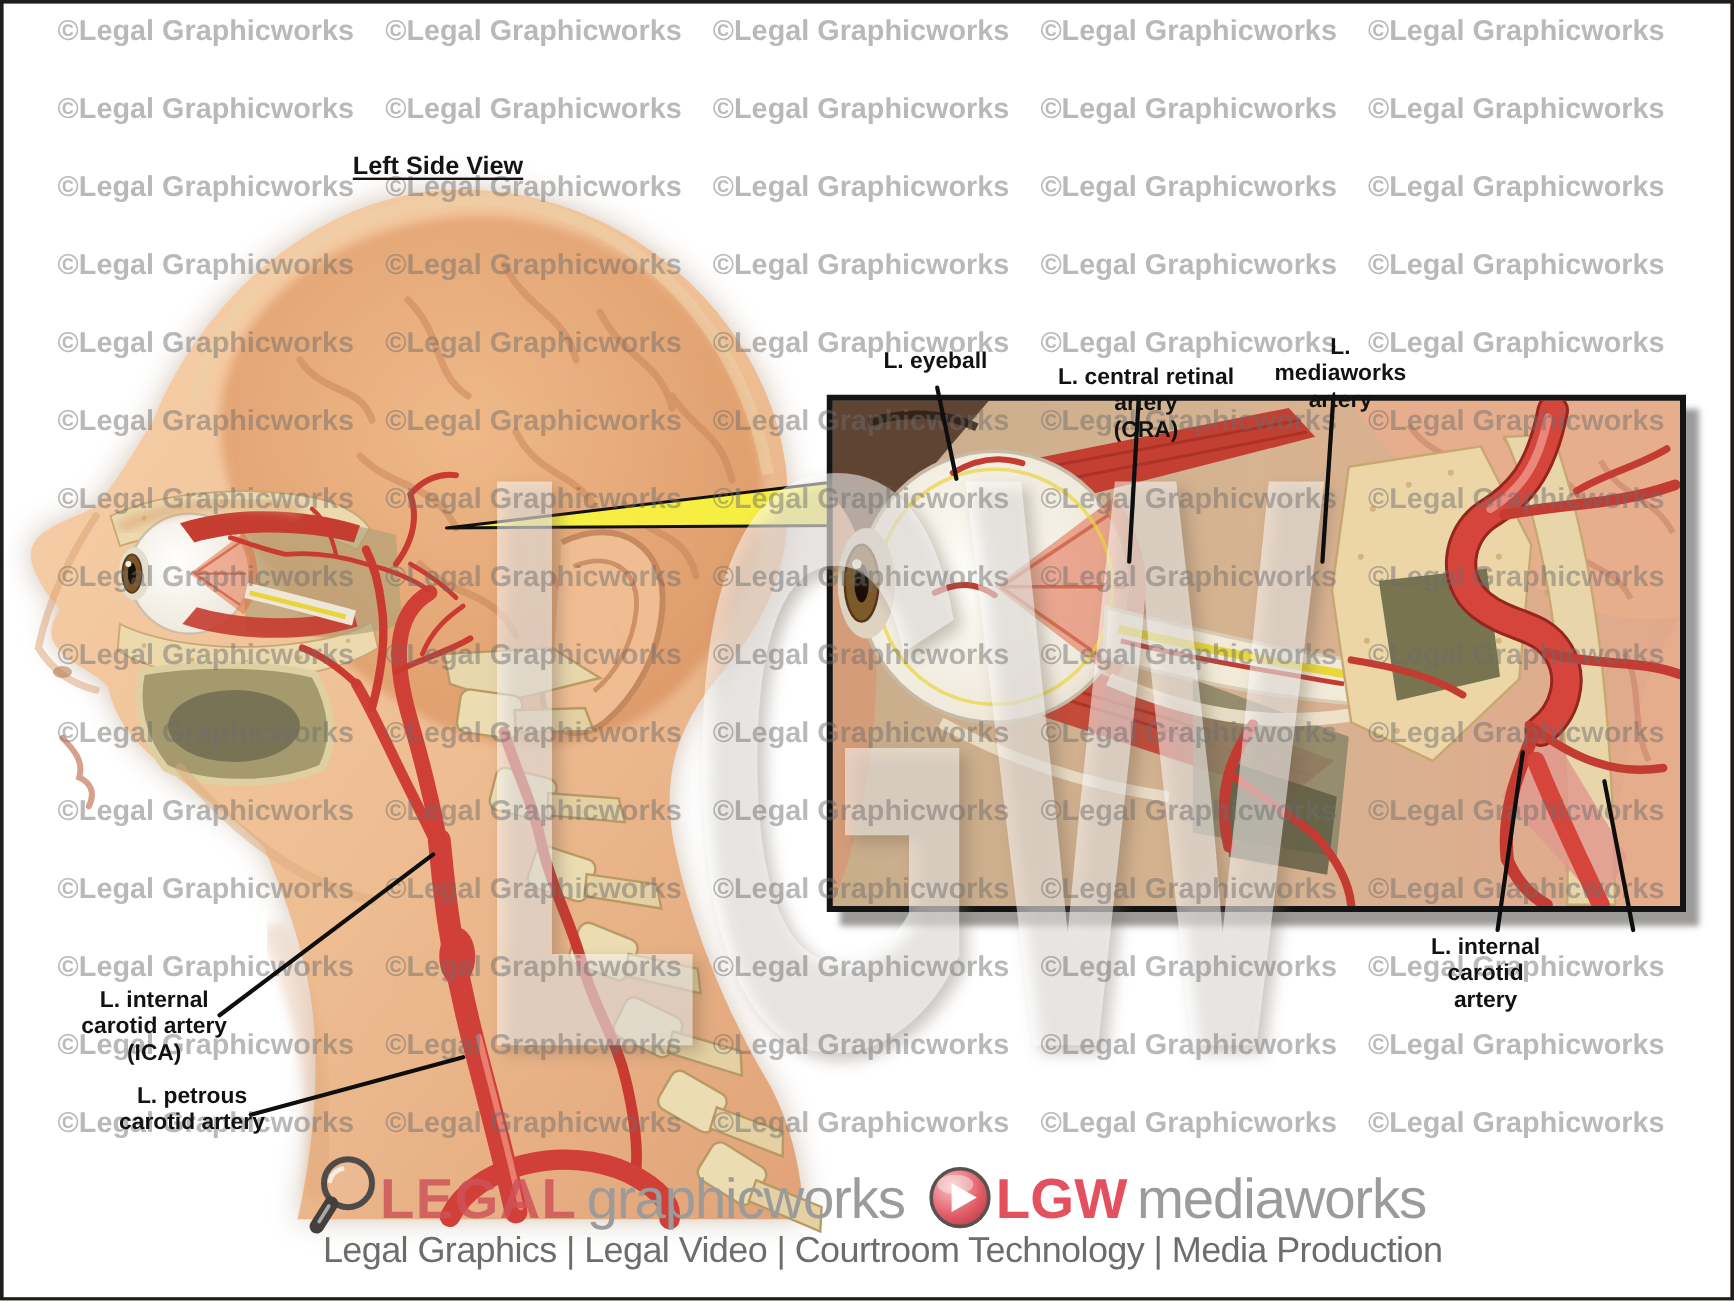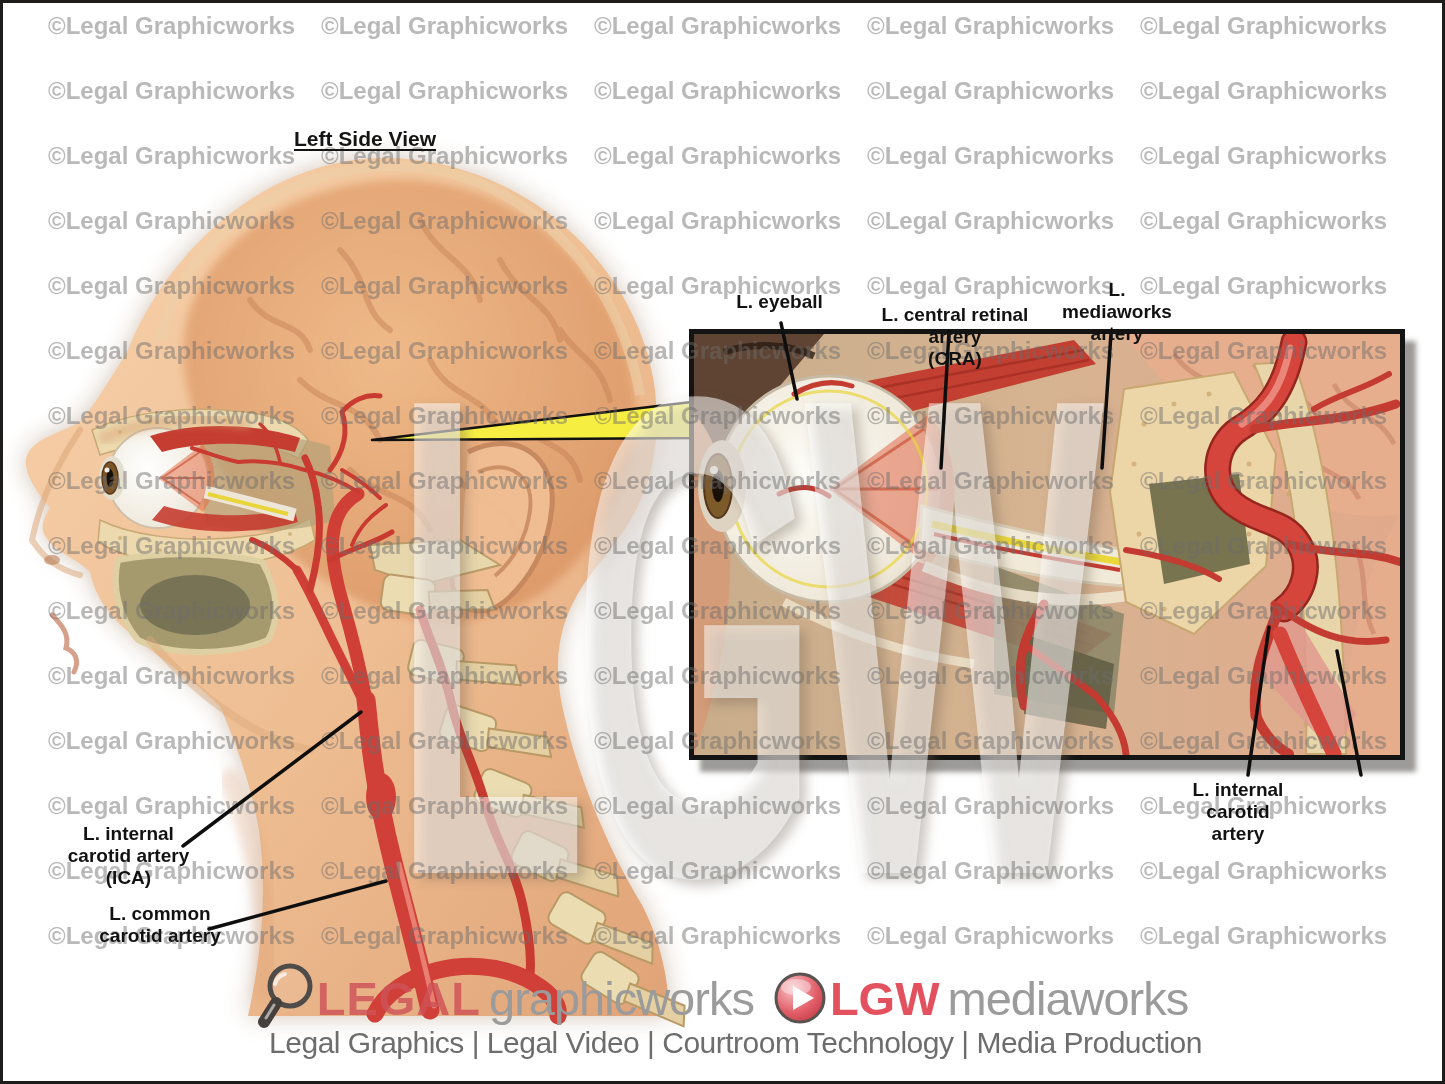--- a/index.html
+++ b/index.html
@@ -443,21 +443,21 @@
   <div class="anno" style="left:1052px;top:279px;width:130px;">
     <span>L. mediaworks</span>
     <span>artery</span>
   </div>
   <div class="anno" style="left:56px;top:823px;width:145px;">
     <span>L. internal</span>
     <span>carotid artery</span>
     <span>(ICA)</span>
   </div>
   <div class="anno" style="left:80px;top:903px;width:160px;">
-    <span>L. common</span>
+    <span>L. petrous</span>
     <span>carotid artery</span>
   </div>
   <div class="anno" style="left:1178px;top:779px;width:120px;">
     <span>L. internal</span>
     <span>carotid</span>
     <span>artery</span>
   </div>
 
   <div id="footer-logos">
     <svg width="58" height="76" viewBox="0 0 58 76">

